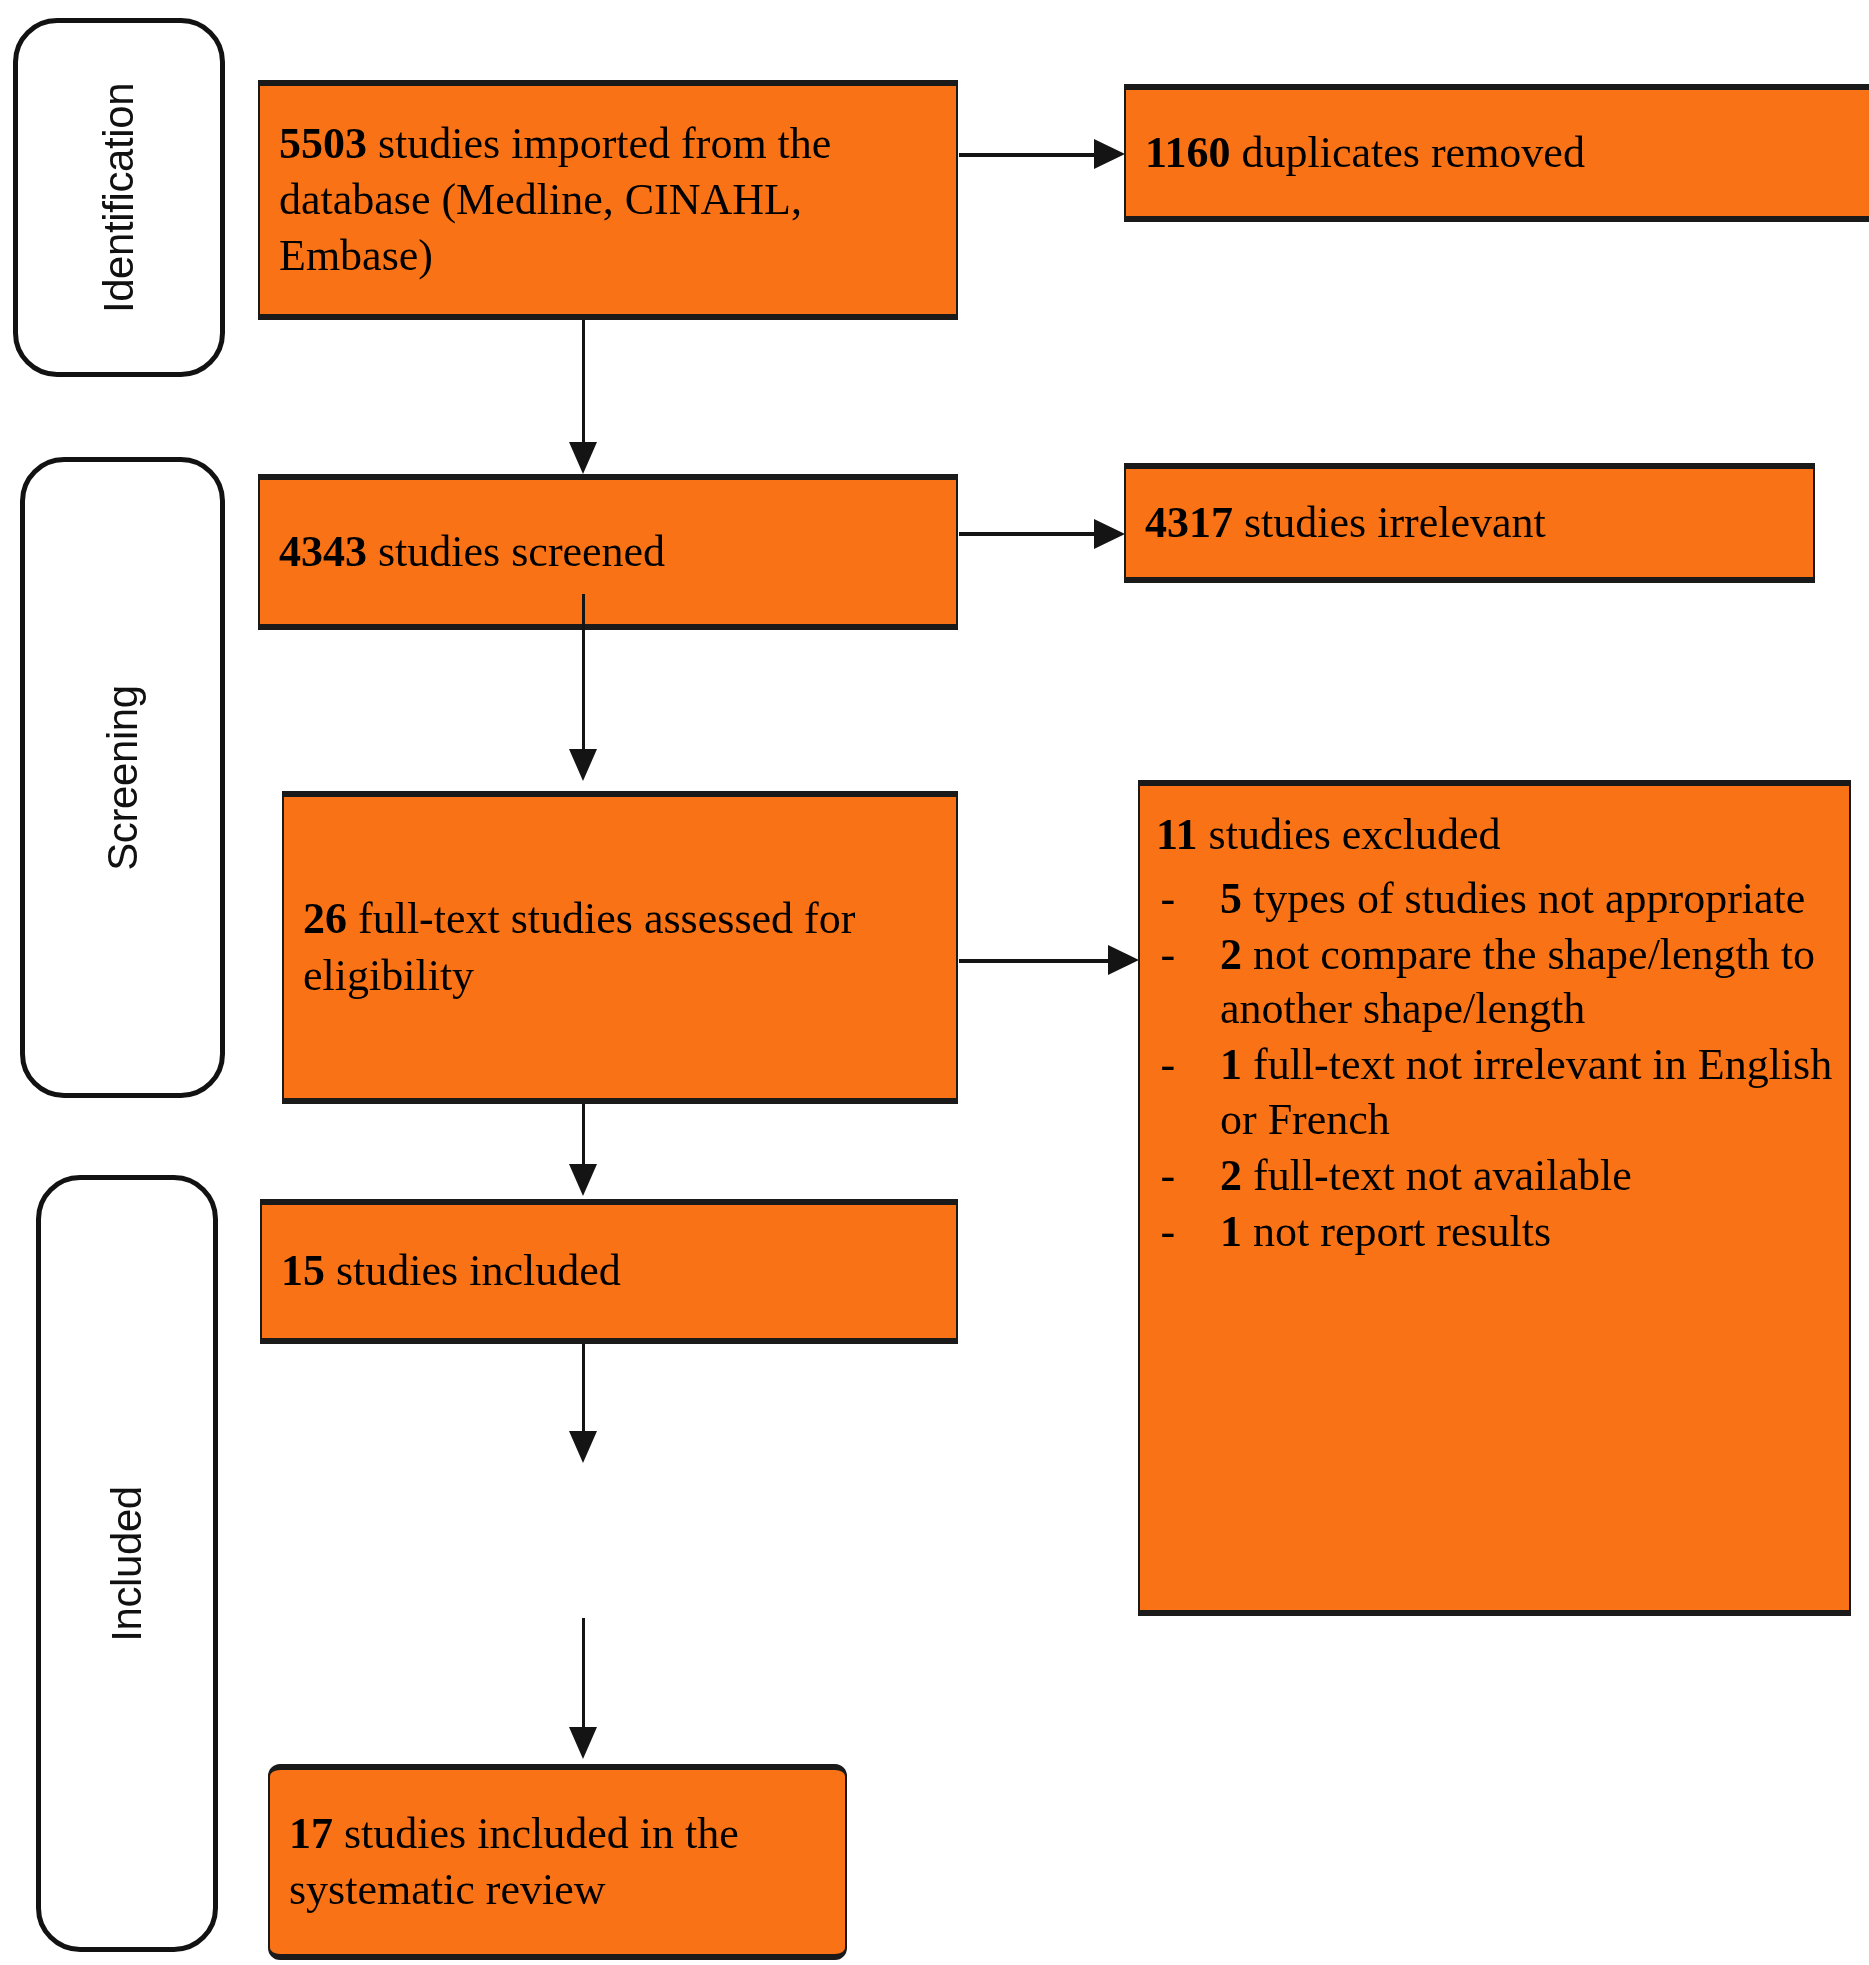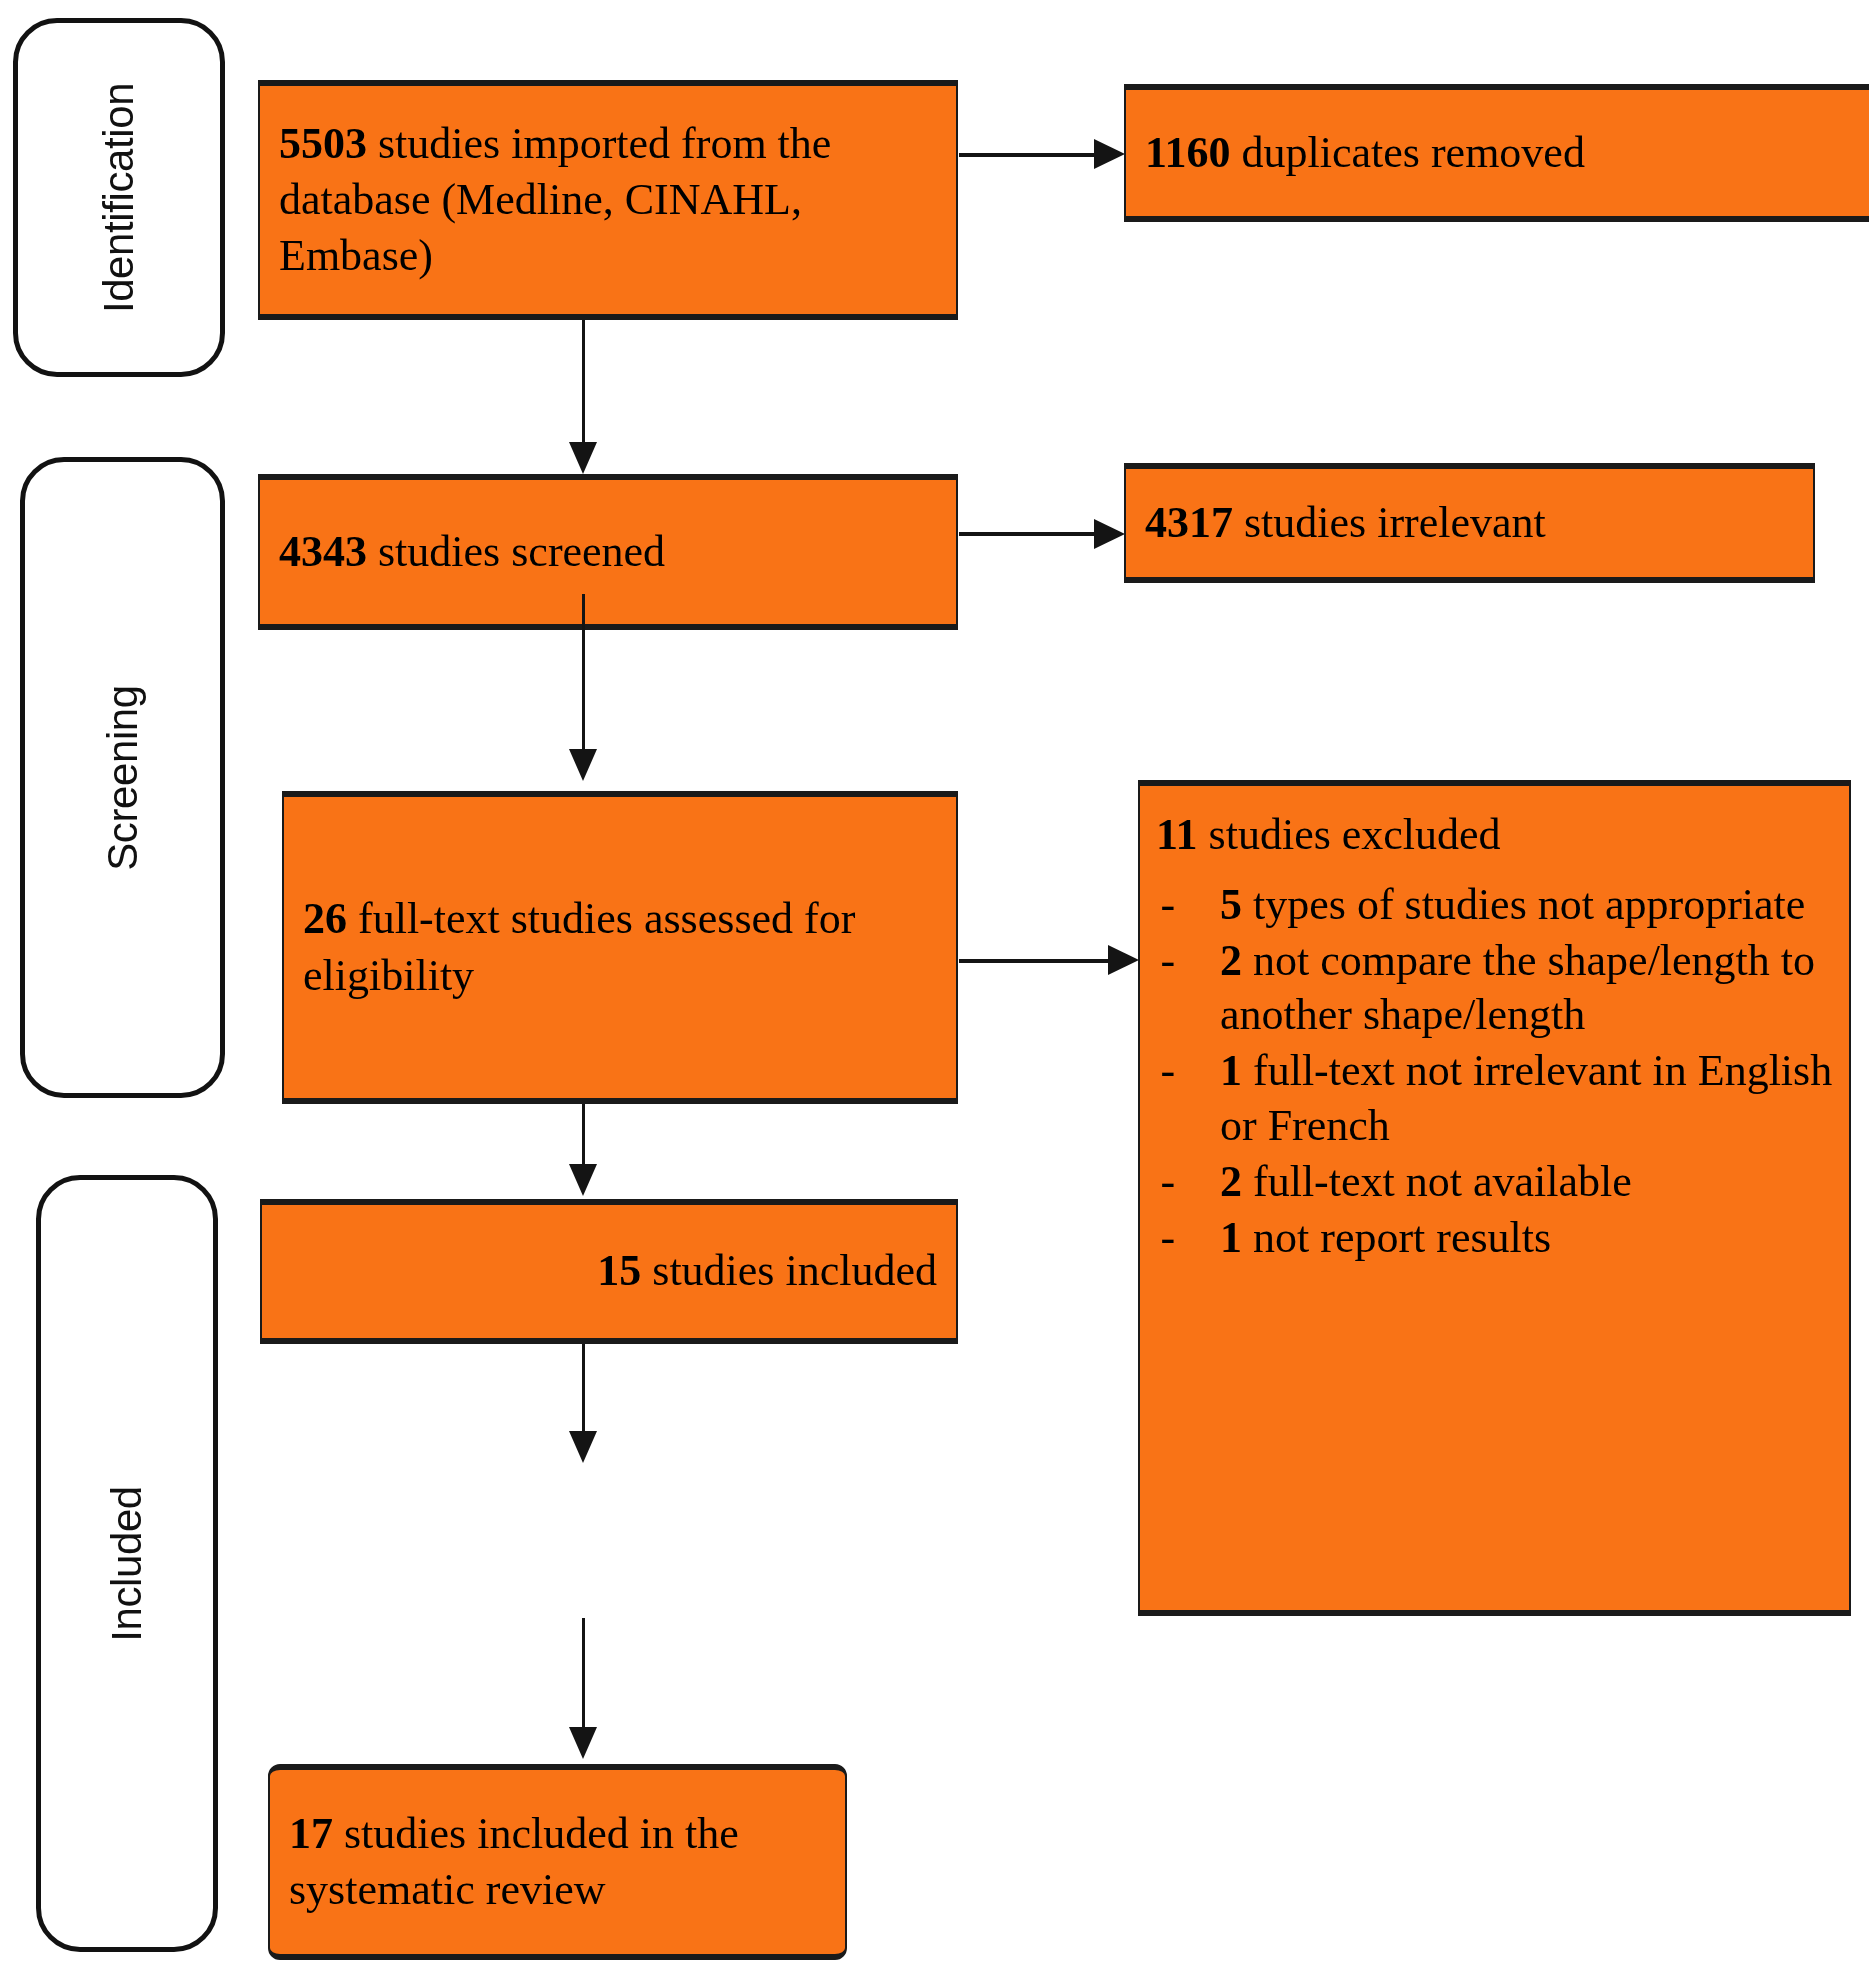--- a/index.html
+++ b/index.html
@@ -66,21 +66,21 @@
     text-align: justify;
     text-align-last: left;
   }
   .box-text b { font-weight: 700; }
 
   
   .excl-head {
     font-family: "Liberation Serif", "DejaVu Serif", serif;
     font-size: 44px;
     line-height: 1.24;
-    margin: 0 0 15px 0;
+    margin: 0 0 9px 0;
     padding: 0 16px;
   }
   .excl-list {
     list-style: none;
     margin: 0;
     padding: 0 13px 0 16px;
   }
   .excl-item {
     position: relative;
     font-family: "Liberation Serif", "DejaVu Serif", serif;
@@ -208,21 +208,21 @@
         <li class="excl-item">
           <span class="excl-bullet">-</span><b>1</b><span> not report results</span>
         </li>
       </ul>
     </div>
   </div>
 
   <div class="vline" style="left:582px; top:1104px; height:65px;"></div>
   <div class="arrow-down" style="left:569px; top:1164px;"></div>
 
-  <div class="flow-box" style="left:260px; top:1199px; width:698px; height:145px;text-align:right;">
+  <div class="flow-box" style="left:260px; top:1199px; width:698px; height:145px;">
     <div class="box-text">
       <b>15</b><span> studies included</span>
     </div>
   </div>
 
   <div class="vline" style="left:582px; top:1344px; height:95px;"></div>
   <div class="arrow-down" style="left:569px; top:1431px;"></div>
 
 
   <div class="vline" style="left:582px; top:1618px; height:116px;"></div>

